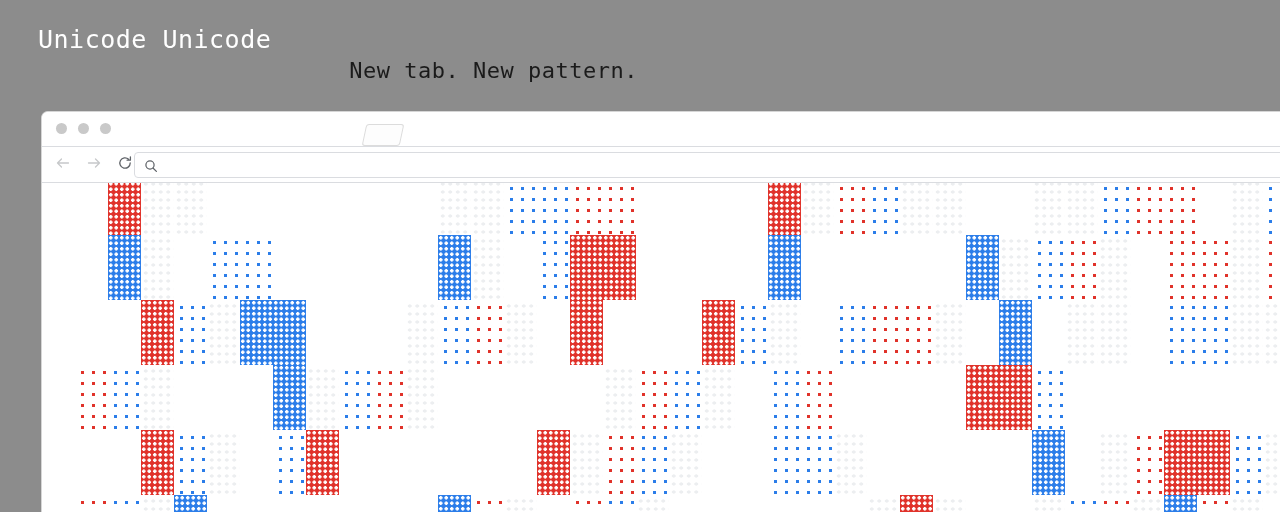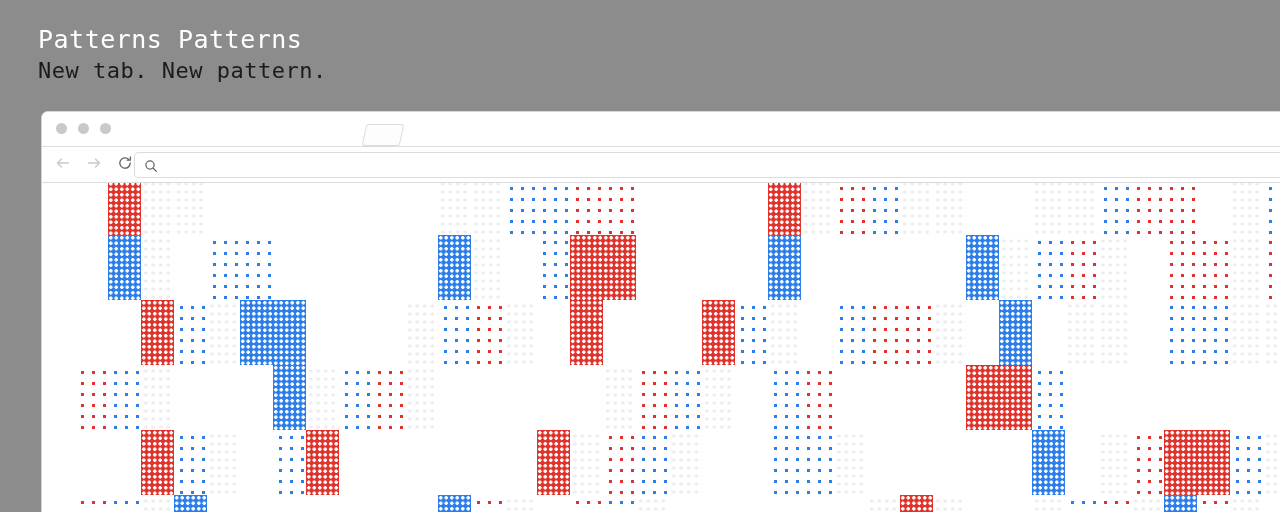--- a/index.html
+++ b/index.html
@@ -34,20 +34,21 @@
     letter-spacing: 0.5px;
     white-space: pre;
   }
   .header-subtitle {
     font-family: "DejaVu Sans Mono", "Liberation Mono", monospace;
     font-size: 22px;
     line-height: 30px;
     color: #1b1b1b;
     letter-spacing: 0.5px;
     white-space: pre;
+    text-align: right;
   }
 
   
   .browser {
     position: absolute;
     left: 41px;
     top: 111px;
     width: 1252px;
     height: 401px;
     background: #ffffff;
@@ -215,21 +216,21 @@
     background-position: 1px 2px;
   }
   .sh-blank { background: transparent; }
 </style>
 </head>
 <body>
 
 <div id="root">
 
   <div class="header">
-    <div class="header-title">Patterns Patterns</div>
+    <div class="header-title">Unicode Unicode</div>
     <div class="header-subtitle">New tab. New pattern.</div>
   </div>
 
   <div class="browser">
 
     <div class="tabstrip">
       <div class="traffic">
         <div class="dot"></div>
         <div class="dot"></div>
         <div class="dot"></div>

